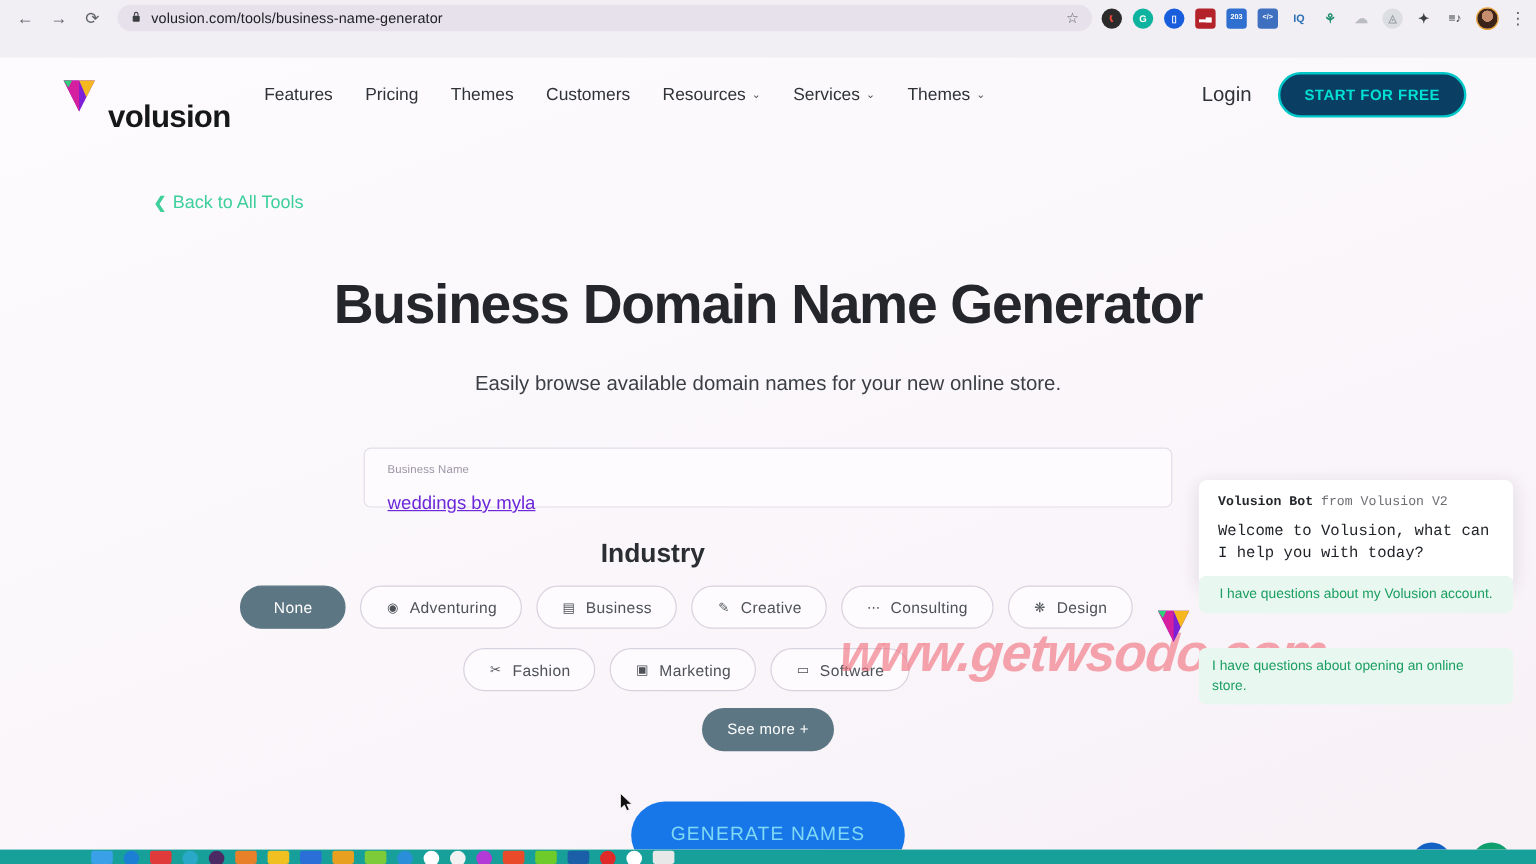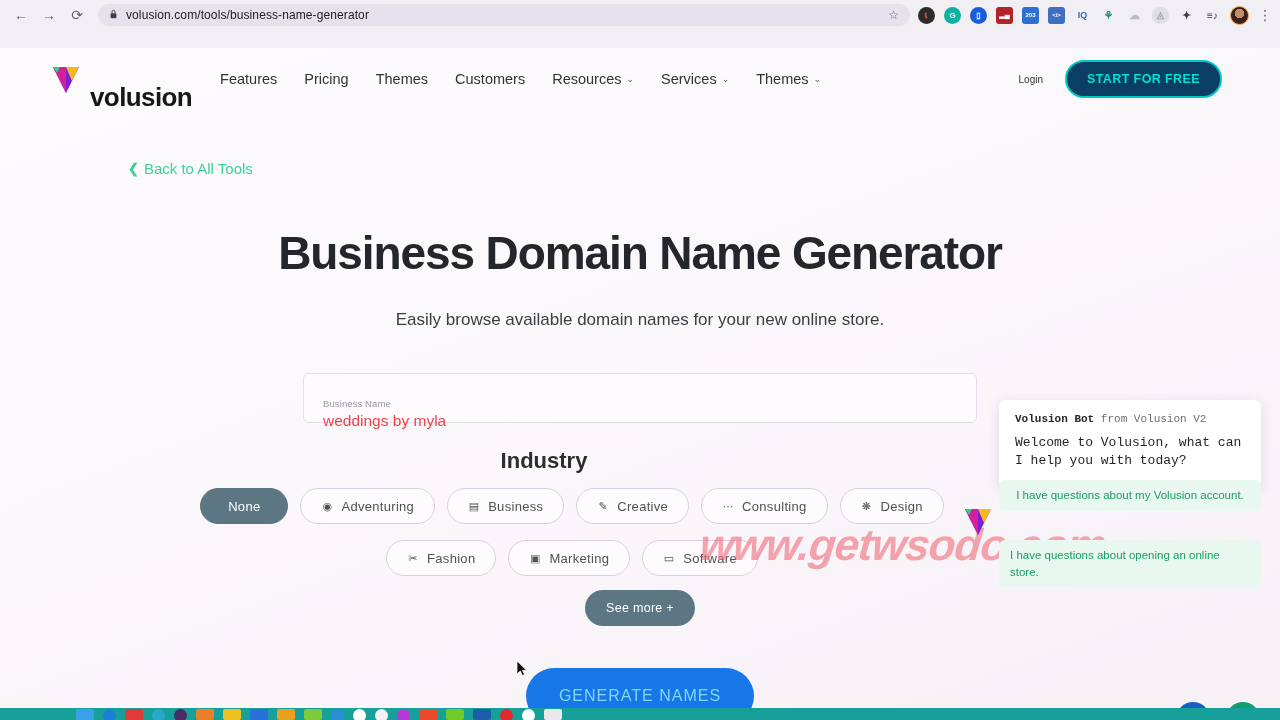--- a/index.html
+++ b/index.html
@@ -82,21 +82,21 @@
   .logo-text { font-size: 26px; font-weight: 700; color: #151719; letter-spacing: -.6px; margin-top: 36px; }
 
   .main-nav { display: flex; align-items: center; gap: 27px; margin-left: 28px; }
   .nav-item {
     font-size: 14.5px; color: #2f3337; font-weight: 500;
     display: flex; align-items: center; gap: 5px; white-space: nowrap;
   }
   .caret { font-size: 9px; color: #55595e; }
 
   .header-right { margin-left: auto; display: flex; align-items: center; gap: 22px; }
-  .login-link { font-size: 10px; color: #2f3337; font-weight: 500; padding-left: 44px; }
+  .login-link { font-size: 17px; color: #2f3337; font-weight: 500; padding-left: 44px; }
   .cta-btn {
     background: #0b3e63; border: 2px solid #00c8c8; color: #00e0d4;
     font-size: 12.5px; font-weight: 700; letter-spacing: .4px;
     padding: 10px 20px; border-radius: 22px; white-space: nowrap;
   }
 
   .back-link {
     position: absolute; left: 128px; top: 112px;
     font-size: 15px; color: #3ecf9b; display: flex; align-items: center; gap: 5px;
   }
@@ -107,24 +107,24 @@
     font-size: 46px; font-weight: 700; color: #24262b; letter-spacing: -1.1px;
   }
   .hero-sub {
     position: absolute; top: 262px; left: 0; width: 1280px; text-align: center;
     font-size: 17px; color: #3b3f45;
   }
 
   .name-field {
     position: absolute; left: 303px; top: 325px; width: 674px; height: 50px;
     background: #fdfbfe; border: 1px solid #e4dde9; border-radius: 6px;
-    padding: 24px 0 0 19px;
+    padding: 12px 0 0 19px;
   }
   .field-label { font-size: 9.5px; color: #9b93a3; letter-spacing: .1px; }
-  .field-value { font-size: 15.5px; color: #ef4444; margin-top: 3px; }
+  .field-value { font-size: 15.5px; color: #6d28d9; margin-top: 14px; text-decoration: underline; }
 
   .industry-title {
     position: absolute; top: 400px; left: 0; width: 1088px; text-align: center;
     font-size: 22px; color: #2b2e33;
   }
 
   .chips-row {
     position: absolute; left: 0; width: 1144px;
     display: flex; justify-content: center; gap: 12px;
   }

